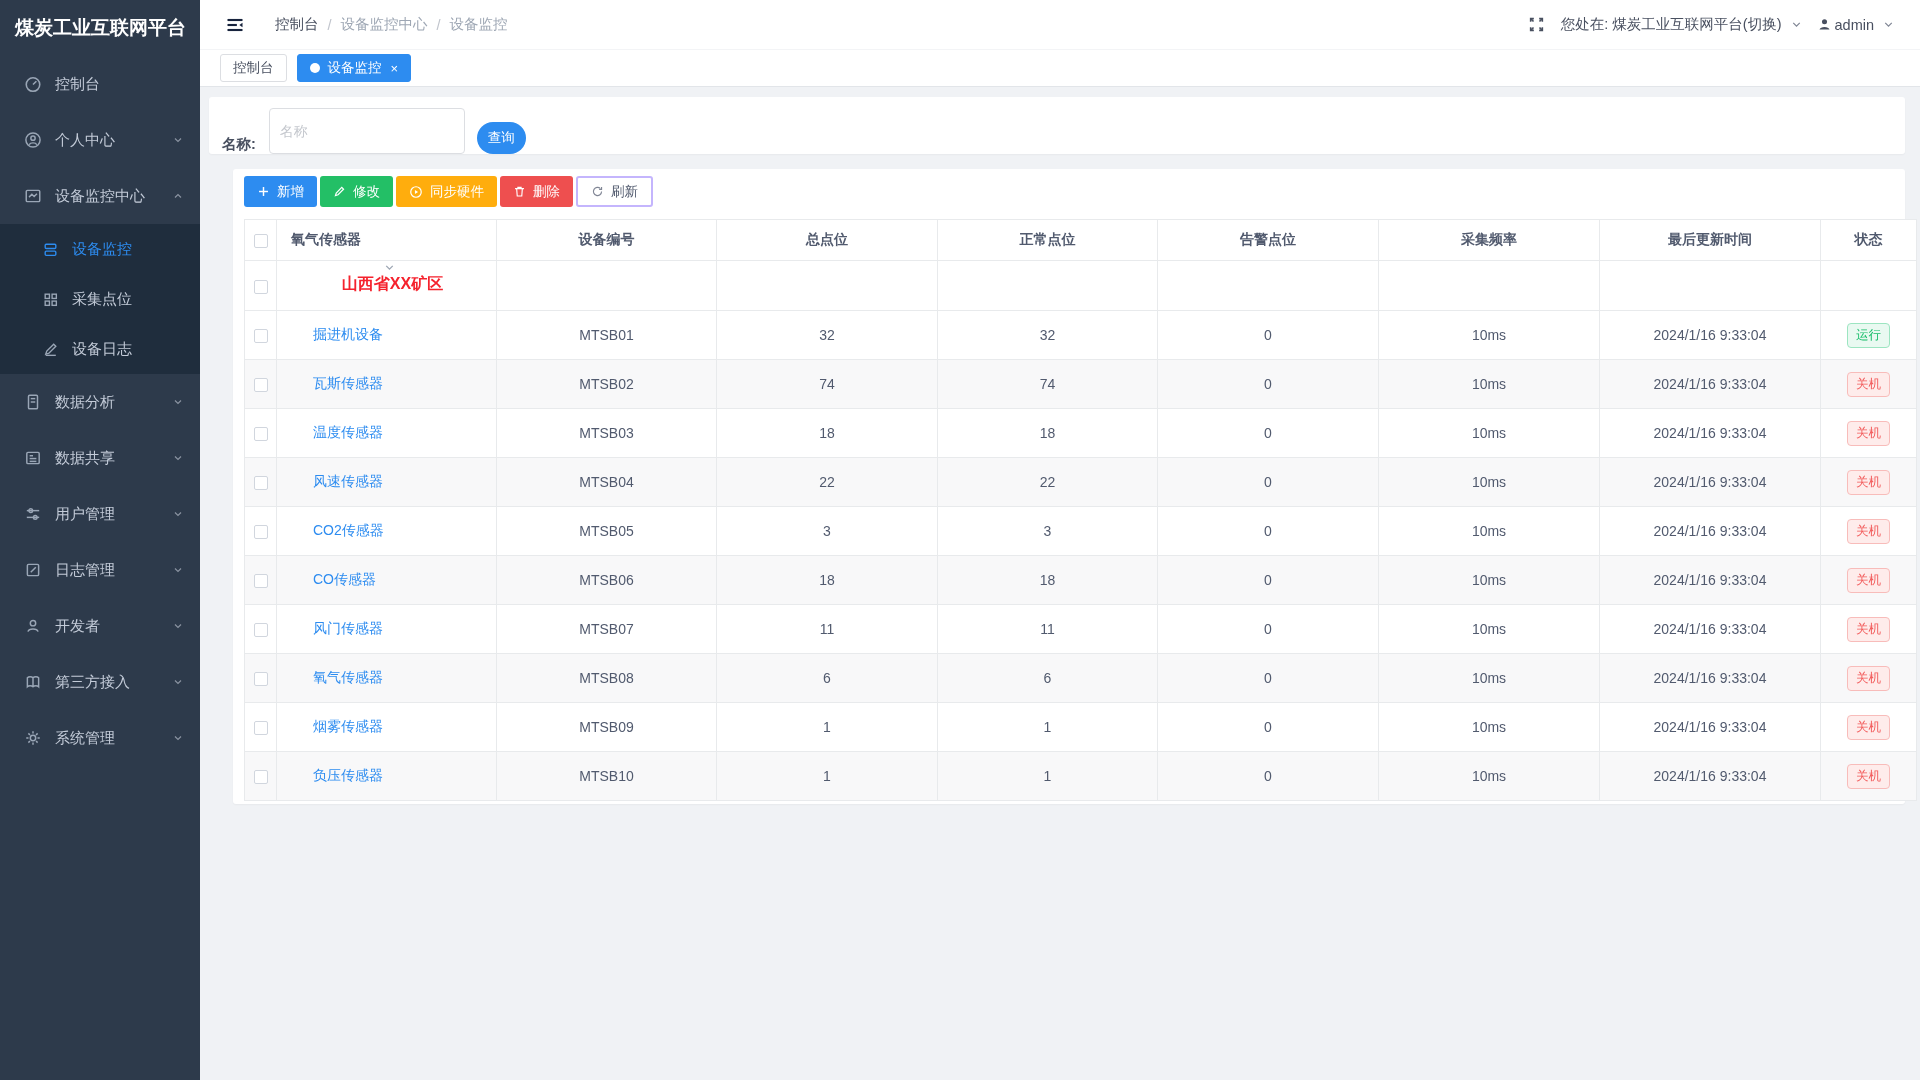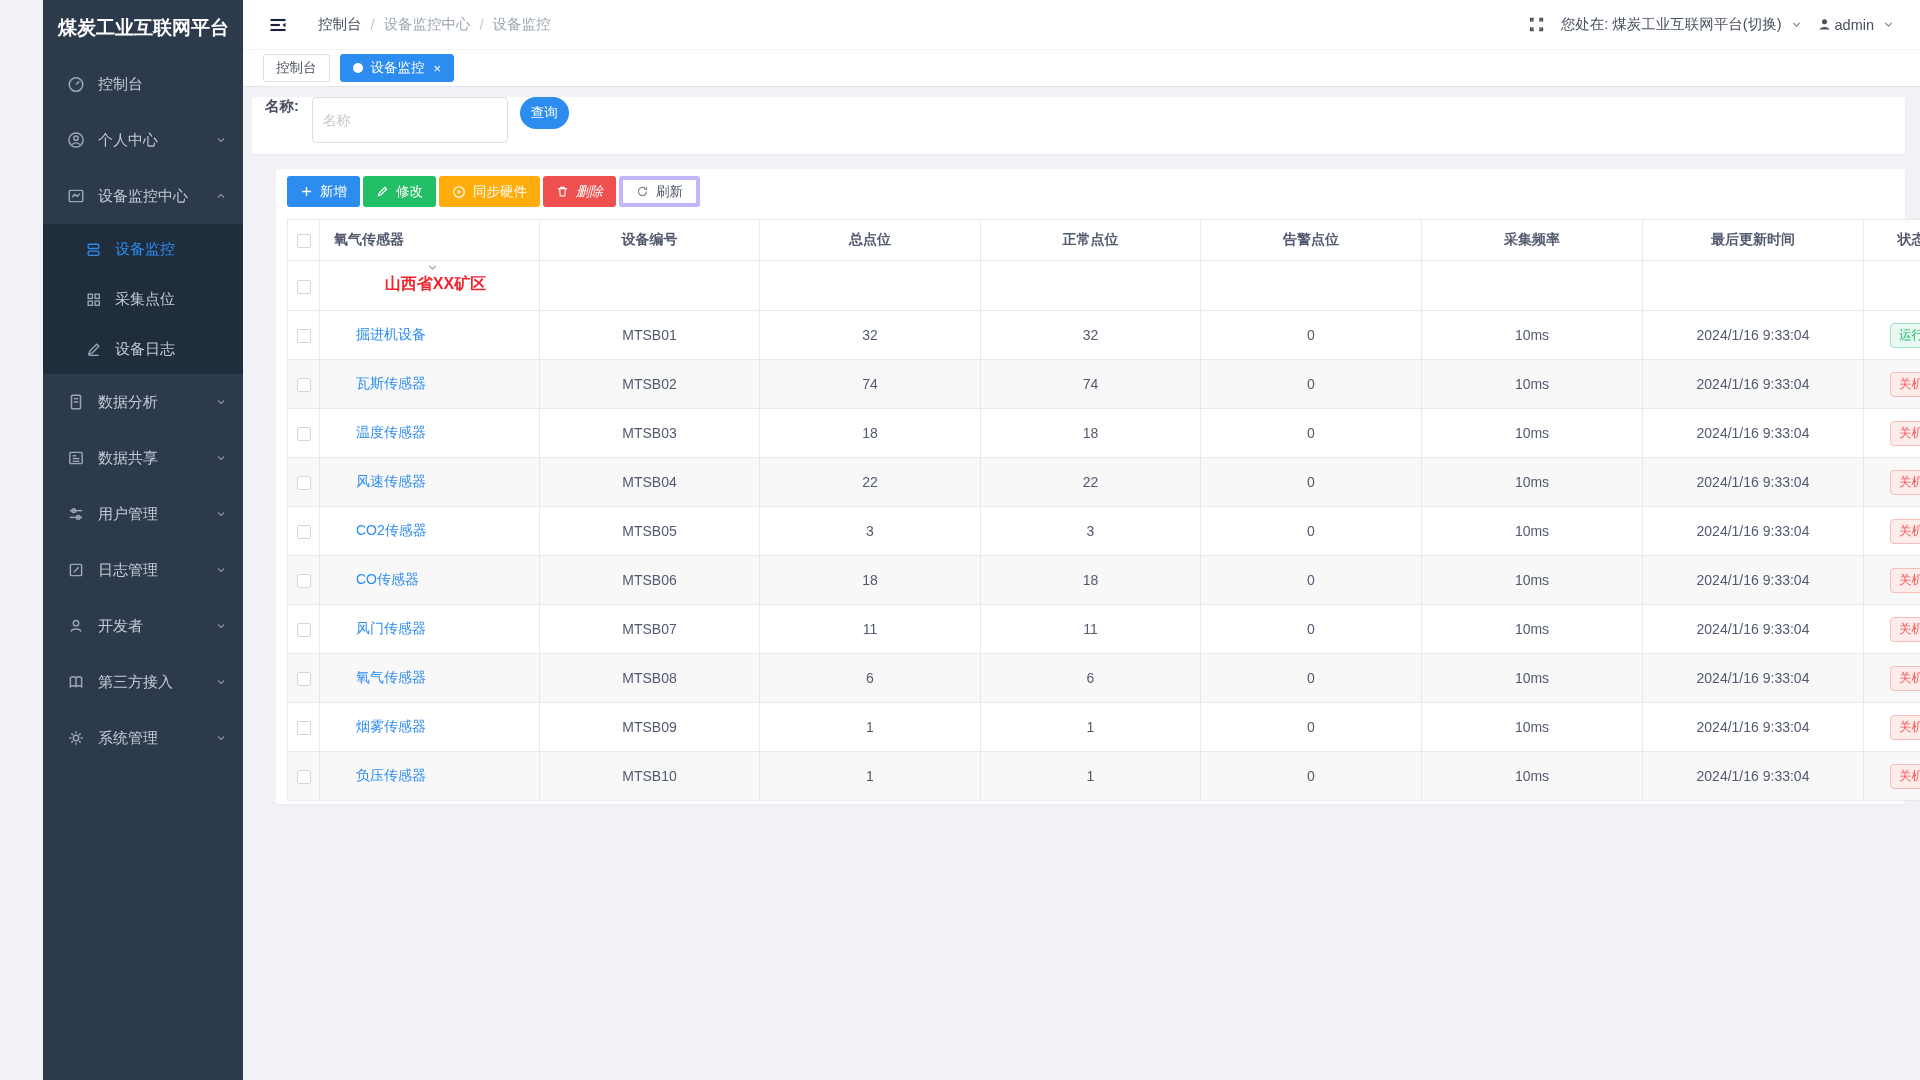--- a/index.html
+++ b/index.html
@@ -2,21 +2,21 @@
 <html><head>
 <meta charset="utf-8">
 <style>
   * { box-sizing: border-box; }
   html,body { margin:0; padding:0; }
   body {
     width:1920px; height:1080px; overflow:hidden;
     font-family:"Liberation Sans","DejaVu Sans",sans-serif;
     background:#f0f2f5; color:#515a6e;
   }
-  .app { display:flex; width:100%; height:100%;padding-left:43px; }
+  .app { display:flex; width:100%; height:100%; }
 
   
   .sidebar { width:200px; flex-shrink:0; background:#2d3a4b; color:#c3cbd8; height:100%; }
   .logo { height:56px; display:flex; align-items:center; padding-left:15px;
           color:#ffffff; font-weight:bold; font-size:19px; white-space:nowrap; }
   .menu-item { height:56px; display:flex; align-items:center; padding:0 16px 0 24px;
                font-size:15px; cursor:pointer; }
   .mi-icon { width:18px; height:18px; margin-right:13px; display:flex; align-items:center; color:#9aa6b6; }
   .mi-label { flex:1; }
   .chev { color:#8a93a1; display:flex; }
@@ -48,39 +48,39 @@
   .tab { height:28px; display:flex; align-items:center; padding:0 12px; font-size:13.5px;
          border:1px solid #dcdee2; border-radius:3px; background:#fff; color:#495060; cursor:pointer; }
   .tab.active { background:#2d8cf0; border-color:#2d8cf0; color:#fff; }
   .tabdot { width:10px; height:10px; border-radius:50%; background:#ffffff; margin-right:8px; }
   .tab-close { margin-left:9px; font-size:13px; line-height:1; cursor:pointer; }
 
   
   .content { flex:1; padding:10px 15px 0 9px; overflow:hidden; }
   .card { background:#fff; border-radius:3px; box-shadow:0 1px 2px rgba(0,0,0,0.04); }
 
-  .search-card { height:57px; display:flex; align-items:flex-start; padding-left:13px; margin-bottom:15px; }
+  .search-card { height:57px; display:flex; align-items:flex-end; padding-left:13px; margin-bottom:15px; }
   .search-label { font-weight:bold; font-size:14.5px; color:#495060; margin-right:13px; }
   .search-input { width:196px; height:46px; border:1px solid #dcdee2; border-radius:4px;
                   padding:0 10px; font-size:14px; color:#495060; outline:none;
                   font-family:"Liberation Sans","DejaVu Sans",sans-serif; }
   .search-input::placeholder { color:#c5c8ce; }
   .btn-query { margin-left:12px; width:49px; height:32px; background:#2d8cf0; color:#fff;
                border:none; border-radius:16px; font-size:13.5px; cursor:pointer; }
 
   .table-card { padding:7px 13px 3px 11px;margin-left:24px; }
   .toolbar { display:flex; gap:3px; margin-bottom:12px; }
   .btn { height:31px; padding:0 13px; border:none; border-radius:3px; color:#fff;
          font-size:13.5px; display:flex; align-items:center; gap:7px; cursor:pointer; }
   .btn svg { flex-shrink:0; }
   .btn-add { background:#2d8cf0; }
   .btn-edit { background:#23bf66; }
   .btn-sync { background:#ffad0d; }
-  .btn-del { background:#ee4f4f;font-style:italic; }
-  .btn-refresh { background:#fff; color:#515a6e; border:4px solid #c4b5fd; }
+  .btn-del { background:#ee4f4f; }
+  .btn-refresh { background:#fff; color:#515a6e; border:2px solid #c4b5fd; }
   .btn-refresh svg { color:#808695; }
 
   table { border-collapse:collapse; table-layout:fixed; width:1672px; font-size:14px; color:#515a6e; }
   th, td { border:1px solid #e8eaec; text-align:center; padding:0; overflow:hidden; white-space:nowrap; }
   thead th { height:41px; font-weight:bold; font-size:14px; color:#515a6e; background:#fff; }
   tbody td { height:49px; background:transparent; }
   tbody tr { background:#fff; }
   tbody tr.stripe { background:#f8f8f9; }
   th.col-name, td.name-cell { text-align:left; }
   th.col-name { padding-left:14px; }

